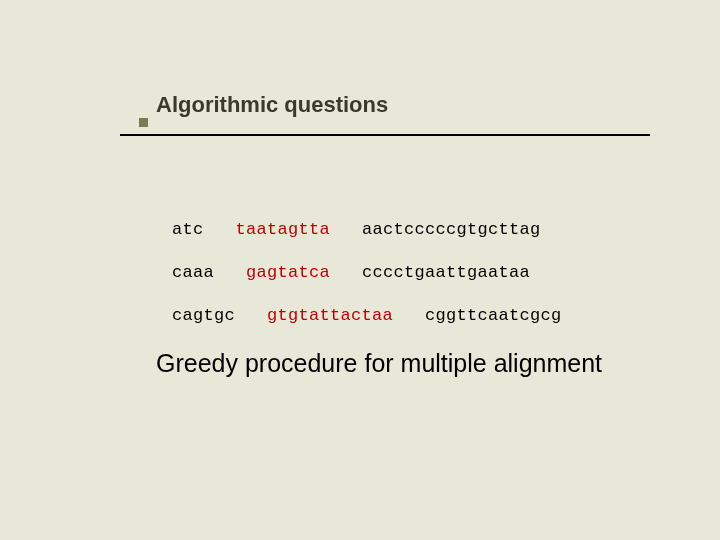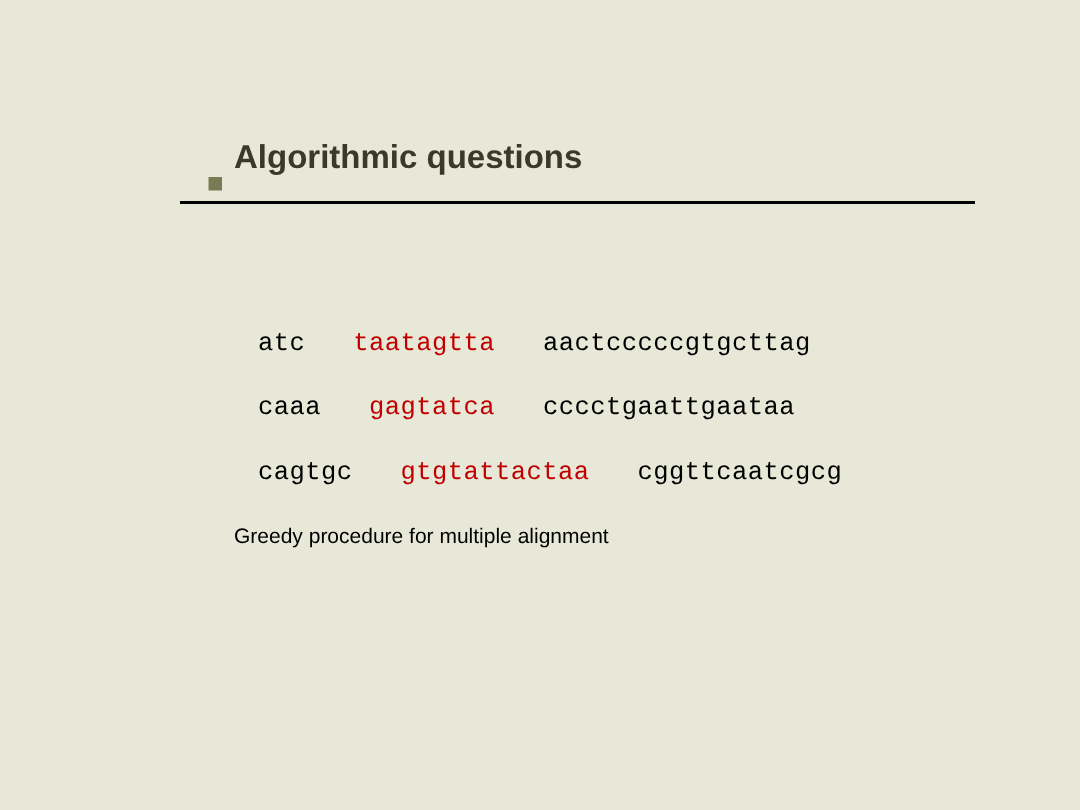--- a/index.html
+++ b/index.html
@@ -46,21 +46,21 @@
     font-family: "Courier New", Courier, monospace;
     font-size: 17px;
     color: #000;
     margin-bottom: 24px;
     letter-spacing: 0.3px;
     white-space: pre;
   }
   .hl { color: #c00000; }
   .desc {
     font-family: Arial, Helvetica, sans-serif;
-    font-size: 14px;
+    font-size: 25px;
     color: #000;
     margin-top: 16px;
   }
 </style>
 </head>
 <body>
 
 <div class="slide">
   <div class="title-area">
     <div class="title">Algorithmic questions</div>

